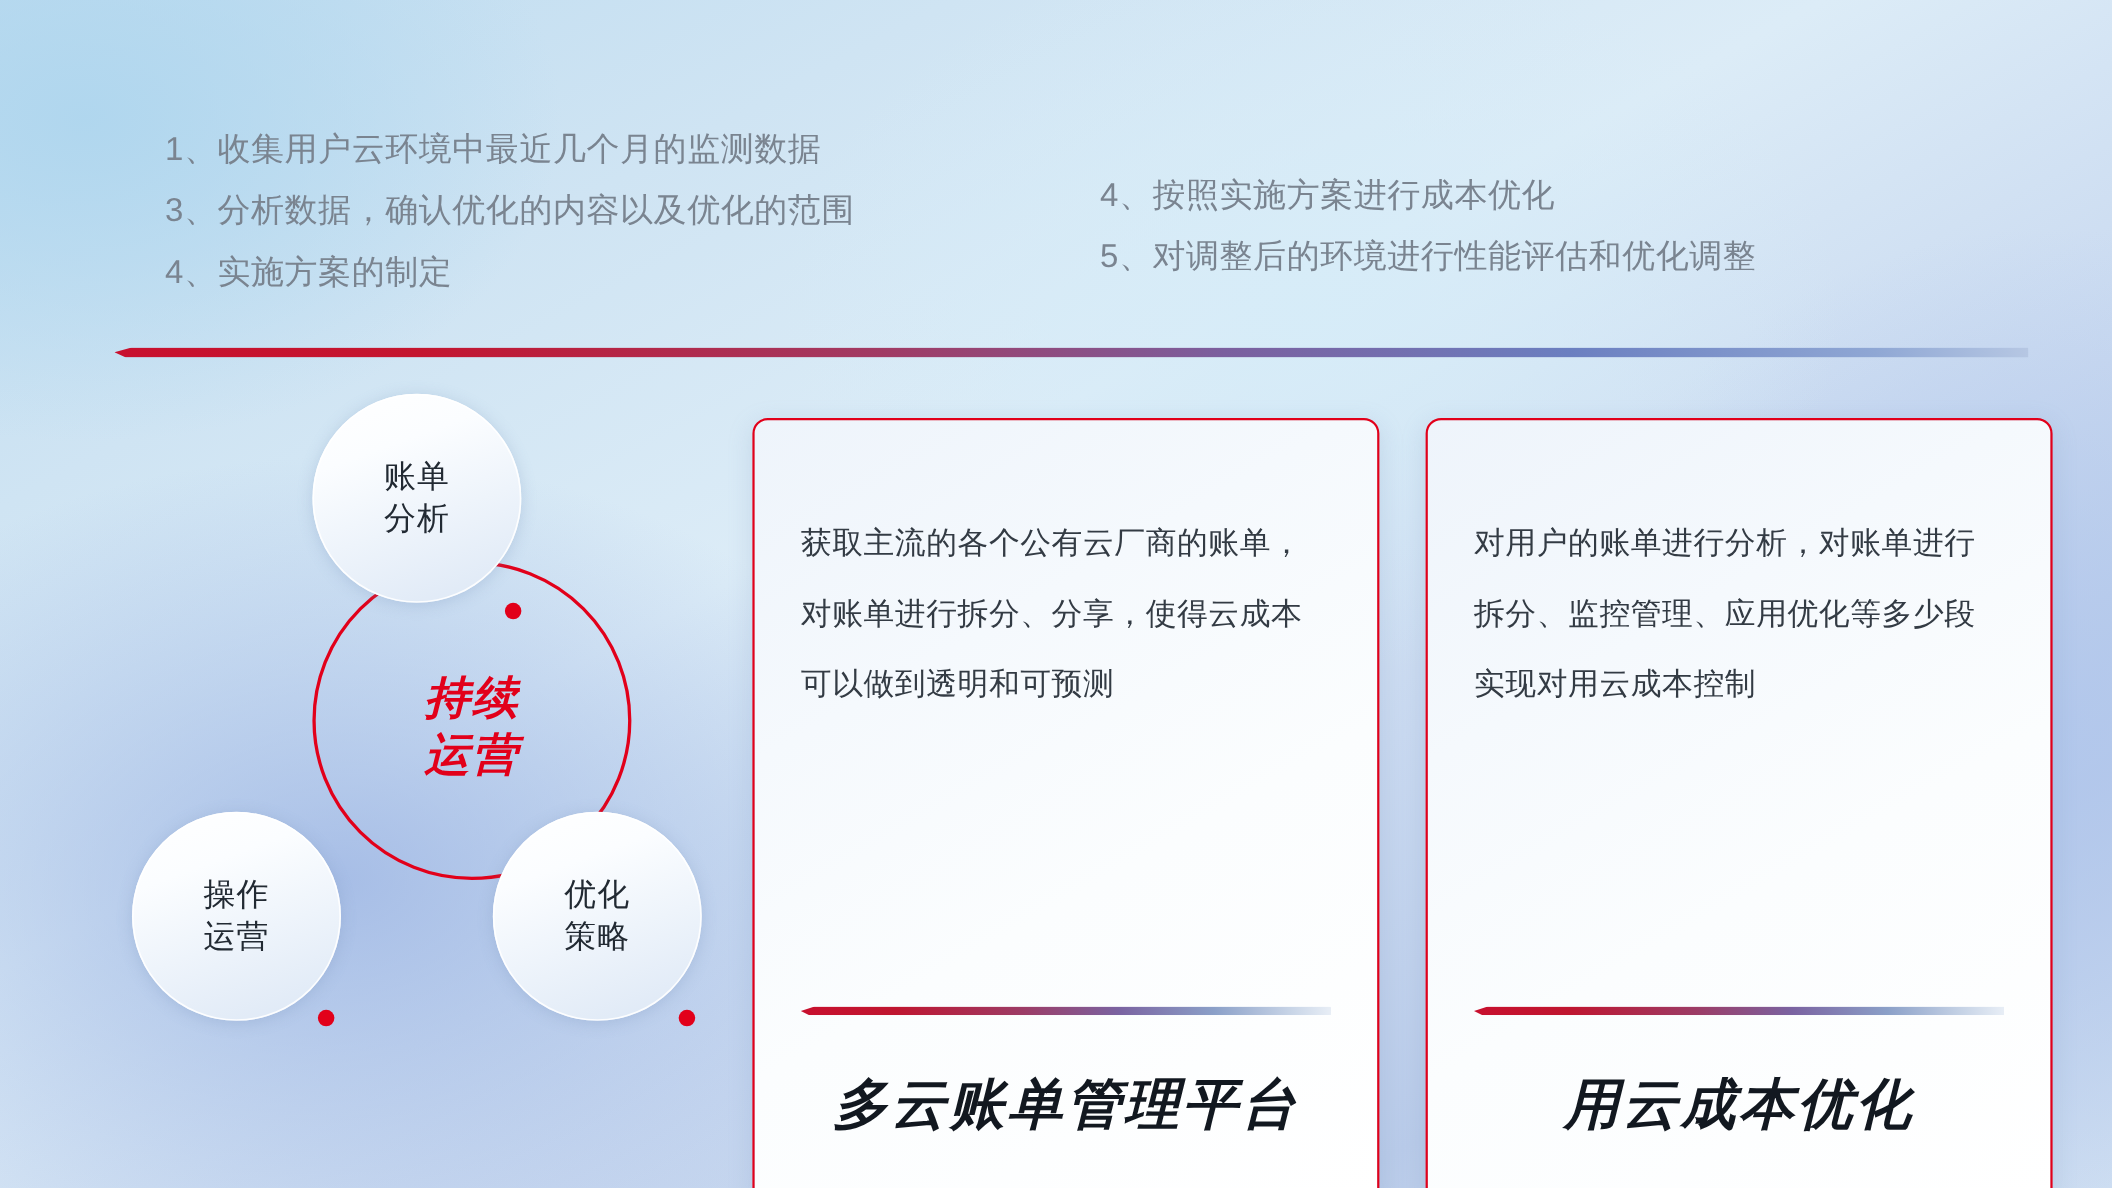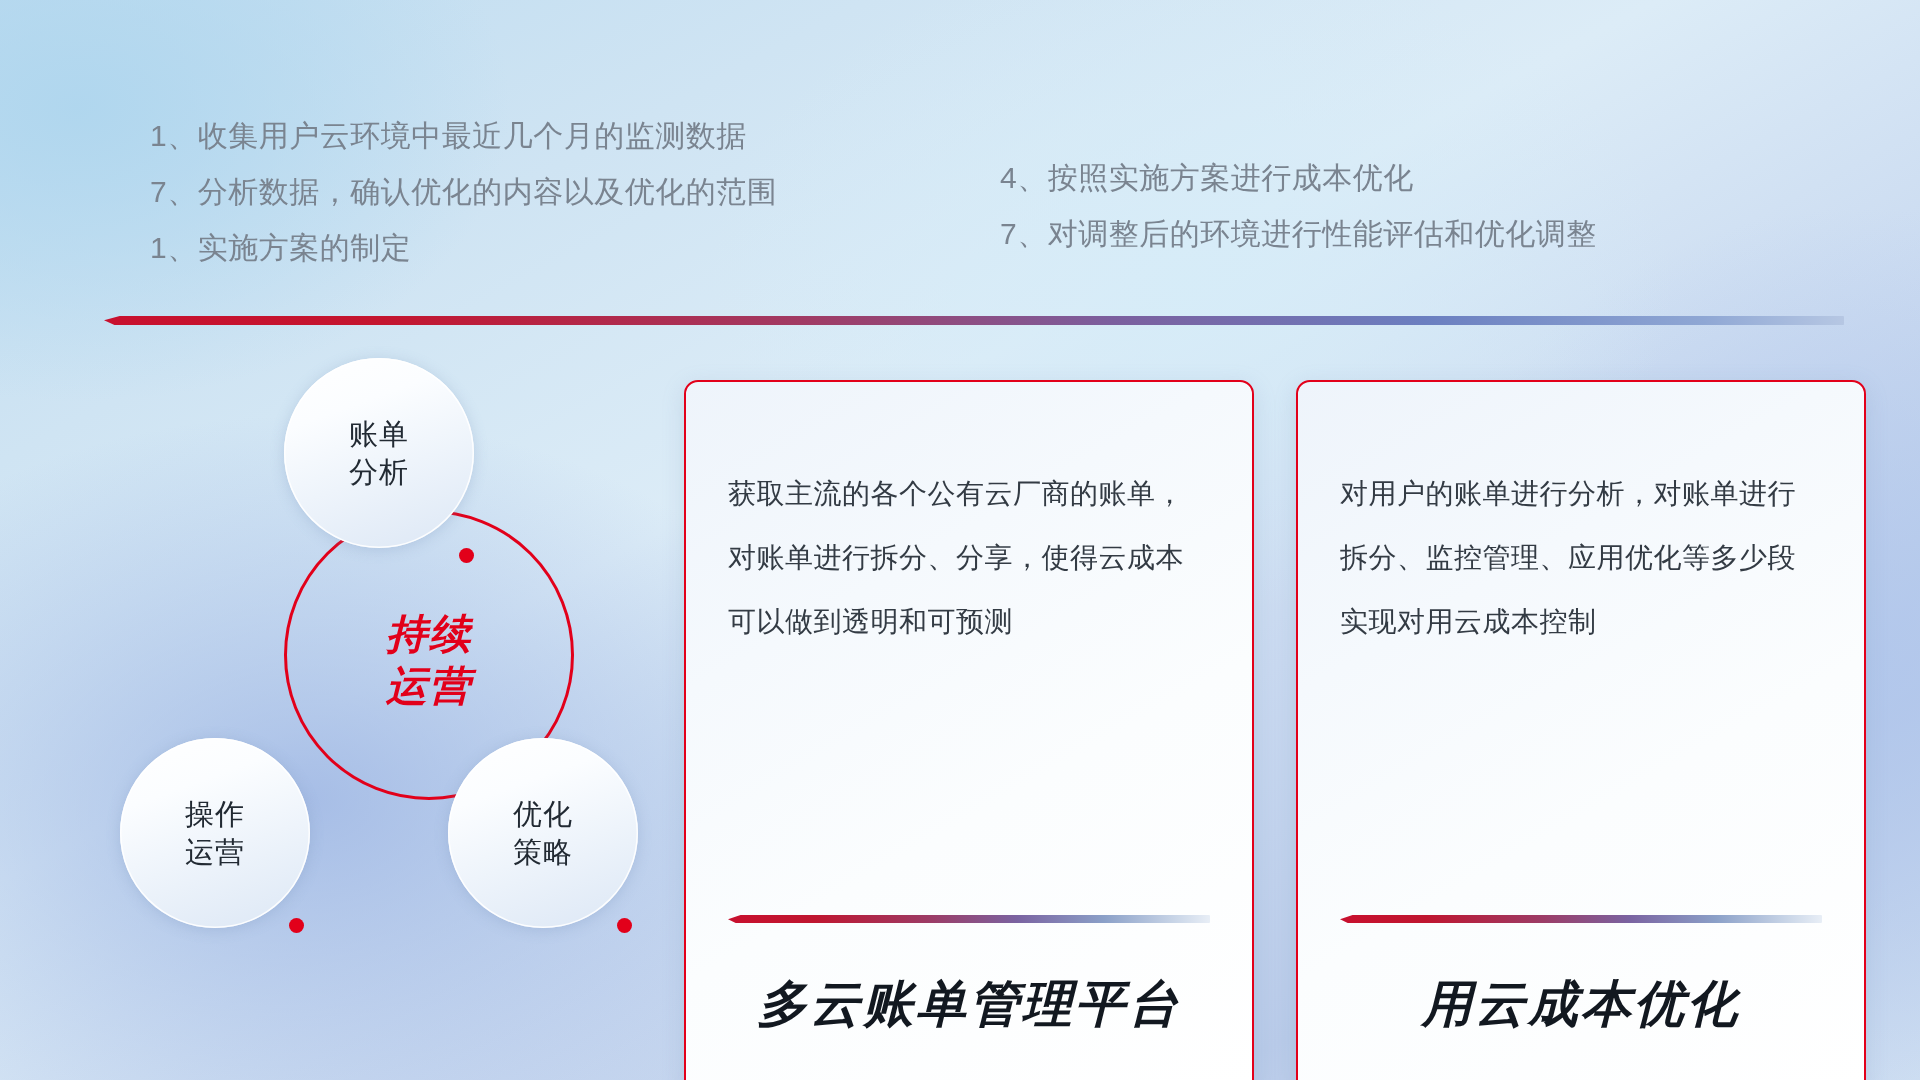--- a/index.html
+++ b/index.html
@@ -98,26 +98,26 @@
     font-size:50px; font-weight:bold; color:#121820; letter-spacing:3px;
     text-align:center; padding:48px 0 56px 0;font-style:italic;
   }
 </style>
 </head>
 <body>
 
 <div class="lists">
   <div class="col col-left">
     <div class="li">1、收集用户云环境中最近几个月的监测数据</div>
-    <div class="li">7、分析数据，确认优化的内容以及优化的范围</div>
-    <div class="li">1、实施方案的制定</div>
+    <div class="li">3、分析数据，确认优化的内容以及优化的范围</div>
+    <div class="li">4、实施方案的制定</div>
   </div>
   <div class="col col-right">
     <div class="li">4、按照实施方案进行成本优化</div>
-    <div class="li">7、对调整后的环境进行性能评估和优化调整</div>
+    <div class="li">5、对调整后的环境进行性能评估和优化调整</div>
   </div>
 </div>
 
 <div class="rule"></div>
 
 <div class="venn">
   <div class="ring"></div>
 
   <div class="bubble b-top">
     <div class="lbl">

